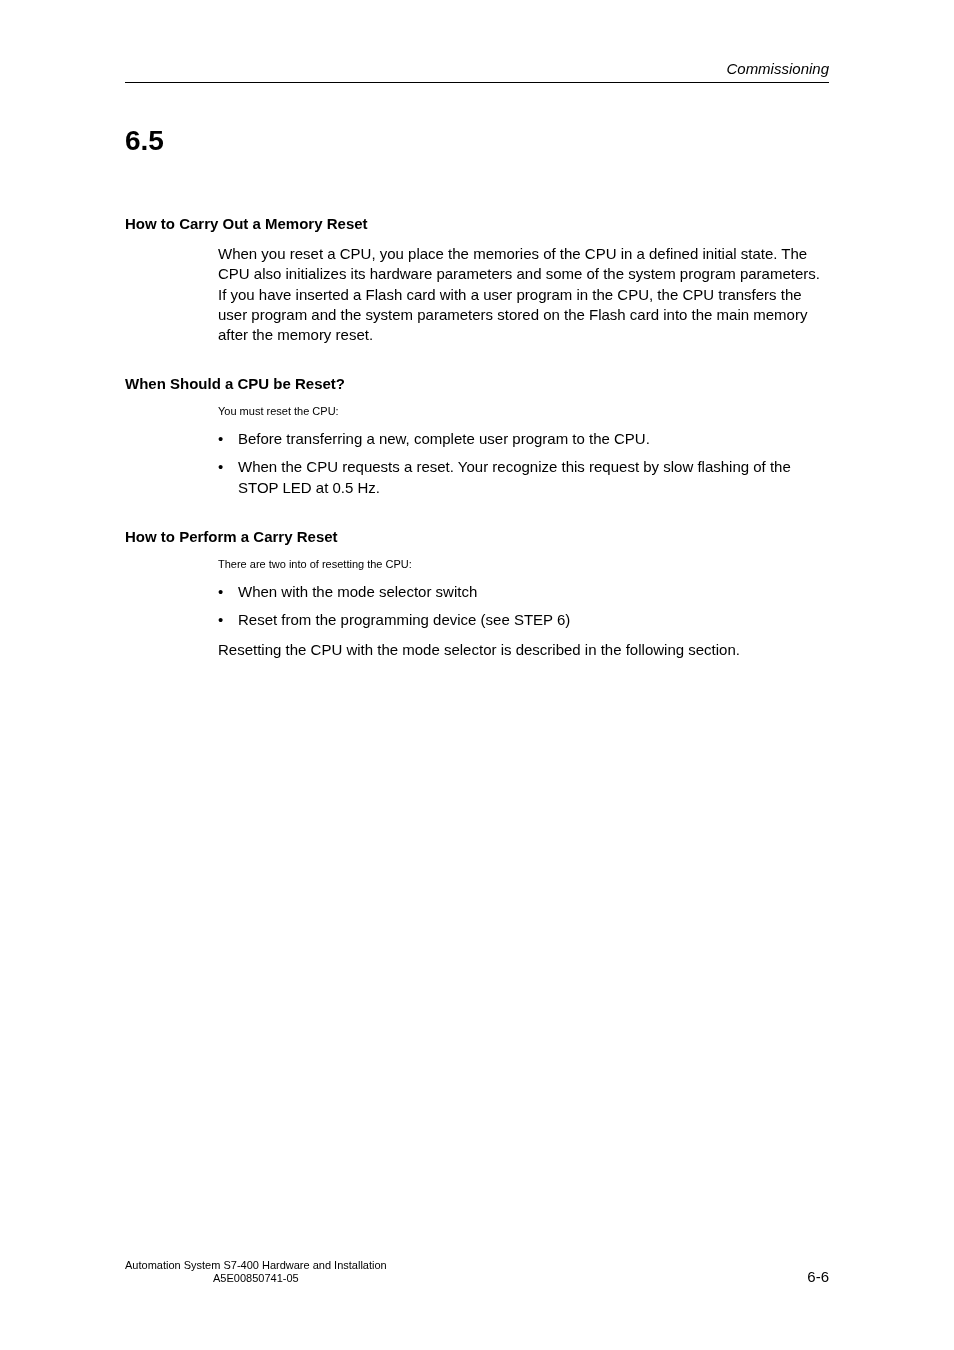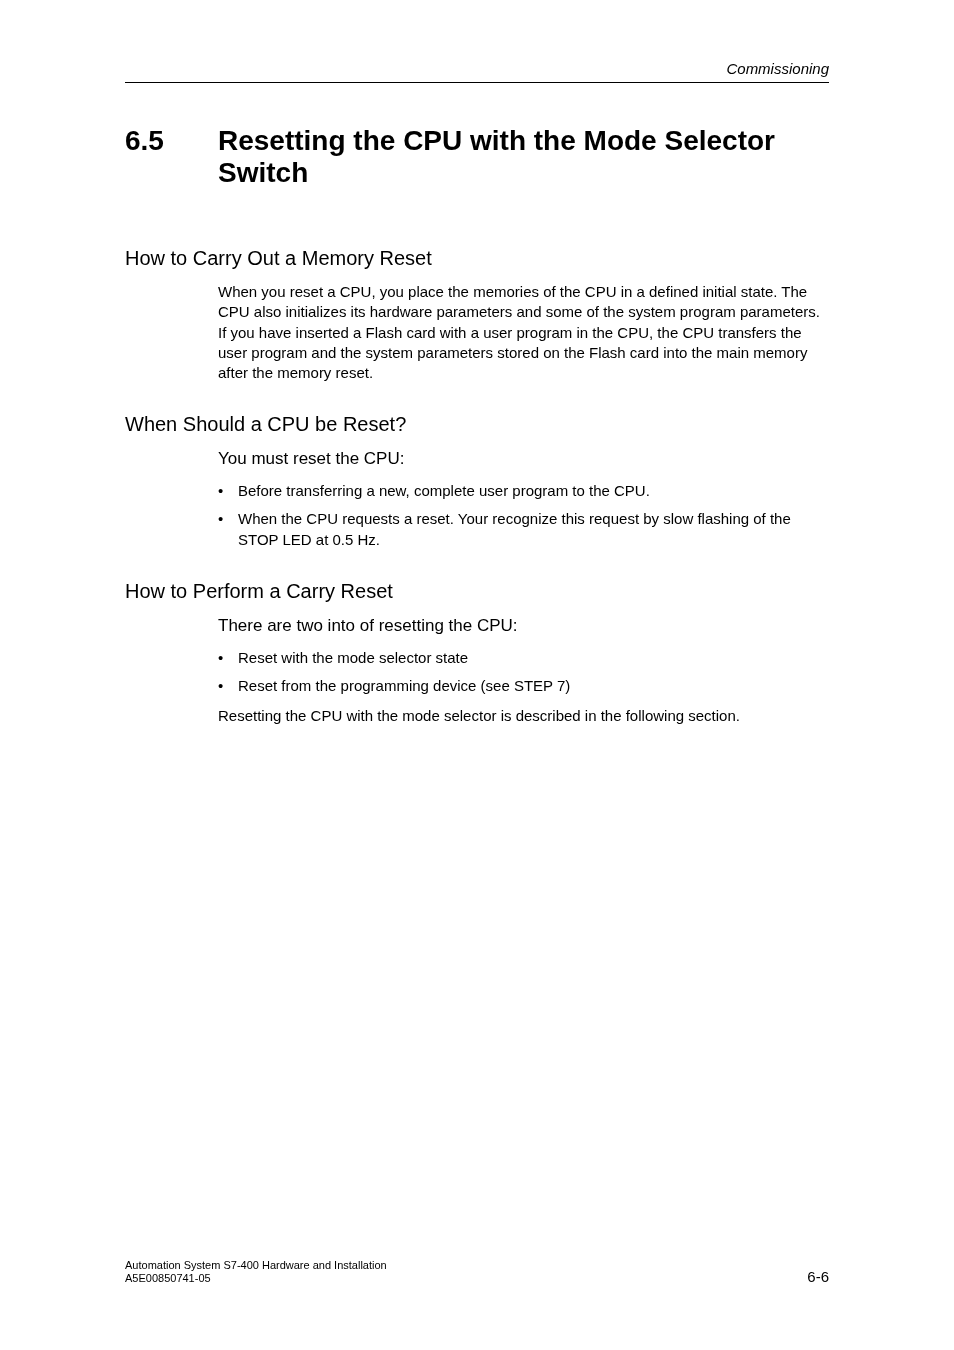--- a/index.html
+++ b/index.html
@@ -33,32 +33,32 @@
     display: flex;
     font-weight: bold;
     font-size: 28px;
     margin-bottom: 58px;
   }
   .section-num {
     width: 93px;
     flex-shrink: 0;
   }
   .sub-heading {
-    font-weight: normal;
-    font-size: 20px;
+    font-weight: bold;
+    font-size: 15px;
     margin-bottom: 12px;
   }
   .body-text {
     font-size: 15px;
     line-height: 1.35;
     margin-left: 93px;
     margin-bottom: 30px;
   }
   .body-text-short {
-    font-size: 17px;
+    font-size: 11px;
     line-height: 1.35;
     margin-left: 93px;
     margin-bottom: 10px;
   }
   .bullet-list {
     list-style: none;
     margin-left: 93px;
     margin-bottom: 30px;
   }
   .bullet-list li {
@@ -82,57 +82,57 @@
     bottom: 65px;
     left: 125px;
     right: 125px;
     display: flex;
     justify-content: space-between;
     align-items: flex-end;
     font-size: 11px;
   }
   .footer-left {
     line-height: 1.2;
+    text-align: center;
   }
   .footer-right {
     font-size: 15px;
   }
 </style>
 </head>
 <body>
 
 <div class="page">
   <div class="header-meta">Commissioning</div>
   <hr class="header-rule">
 
   <div class="section-heading">
     <span class="section-num">6.5</span>
-    <span>Resetting the CPU with the Mode Selector Switch</span>
   </div>
 
   <div class="section-block">
     <div class="sub-heading">How to Carry Out a Memory Reset</div>
     <div class="body-text">When you reset a CPU, you place the memories of the CPU in a defined initial state. The CPU also initializes its hardware parameters and some of the system program parameters. If you have inserted a Flash card with a user program in the CPU, the CPU transfers the user program and the system parameters stored on the Flash card into the main memory after the memory reset.</div>
   </div>
 
   <div class="section-block">
     <div class="sub-heading">When Should a CPU be Reset?</div>
     <div class="body-text-short">You must reset the CPU:</div>
     <ul class="bullet-list">
       <li>Before transferring a new, complete user program to the CPU.</li>
       <li>When the CPU requests a reset. Your recognize this request by slow flashing of the STOP LED at 0.5 Hz.</li>
     </ul>
   </div>
 
   <div class="section-block">
     <div class="sub-heading">How to Perform a Carry Reset</div>
     <div class="body-text-short">There are two into of resetting the CPU:</div>
     <ul class="bullet-list" style="margin-bottom:10px">
-      <li>Reset with the mode selector state</li>
-      <li>Reset from the programming device (see STEP 7)</li>
+      <li>When with the mode selector switch</li>
+      <li>Reset from the programming device (see STEP 6)</li>
     </ul>
     <div class="body-text">Resetting the CPU with the mode selector is described in the following section.</div>
   </div>
 </div>
 
 <div class="footer">
   <div class="footer-left">
     <div>Automation System S7-400  Hardware and Installation</div>
     <div>A5E00850741-05</div>
   </div>

